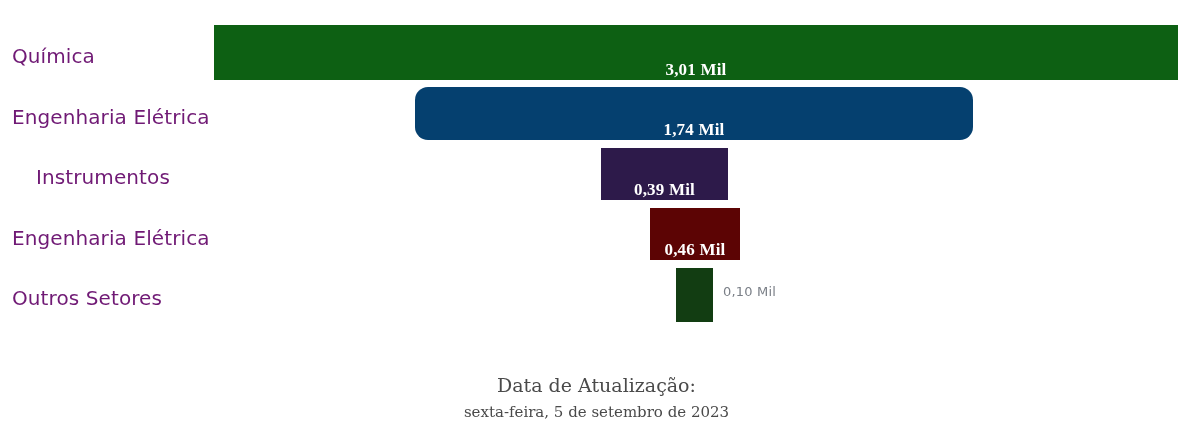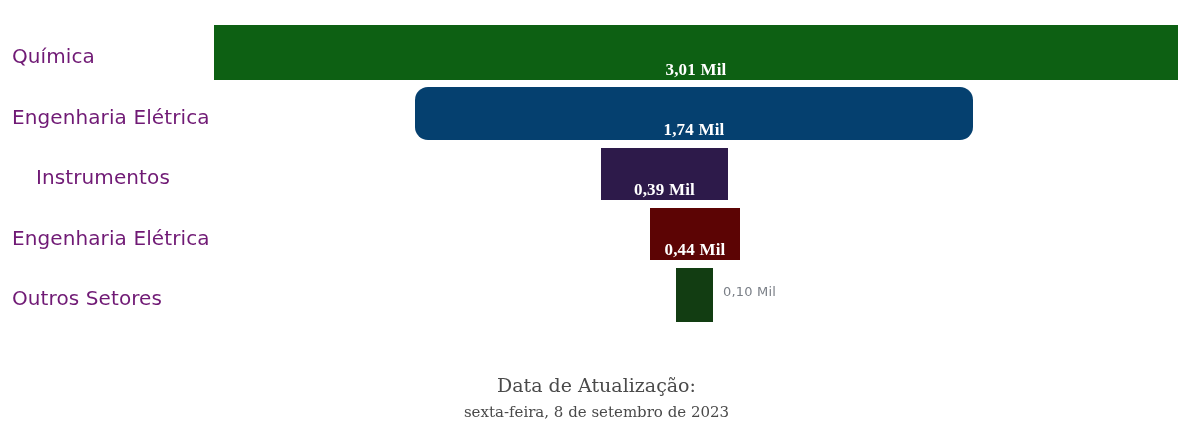--- a/index.html
+++ b/index.html
@@ -113,30 +113,30 @@
     <div class="funnel-row" style="top:0;height:110px;">
       <span class="row-label" style="top:165px;margin-left:24px;">Instrumentos</span>
       <div class="bar" style="left:601px;top:148px;width:127px;height:52px;background:#2d1a4a;">
         <span class="bar-value-inside">0,39 Mil</span>
       </div>
     </div>
 
     <div class="funnel-row" style="top:0;height:110px;">
       <span class="row-label" style="top:226px;">Engenharia Elétrica</span>
       <div class="bar" style="left:650px;top:208px;width:90px;height:52px;background:#5c0404;">
-        <span class="bar-value-inside">0,44 Mil</span>
+        <span class="bar-value-inside">0,46 Mil</span>
       </div>
     </div>
 
     <div class="funnel-row" style="top:0;height:110px;">
       <span class="row-label" style="top:286px;">Outros Setores</span>
       <div class="bar" style="left:676px;top:268px;width:37px;height:54px;background:#123d12;"></div>
       <span class="bar-value-outside" style="left:723px;top:284px;">0,10 Mil</span>
     </div>
 
   </div>
 
   <div class="footer">
     <div class="footer-title">Data de Atualização:</div>
-    <div class="footer-date">sexta-feira, 8 de setembro de 2023</div>
+    <div class="footer-date">sexta-feira, 5 de setembro de 2023</div>
   </div>
 
 </div>
 
 </body></html>

